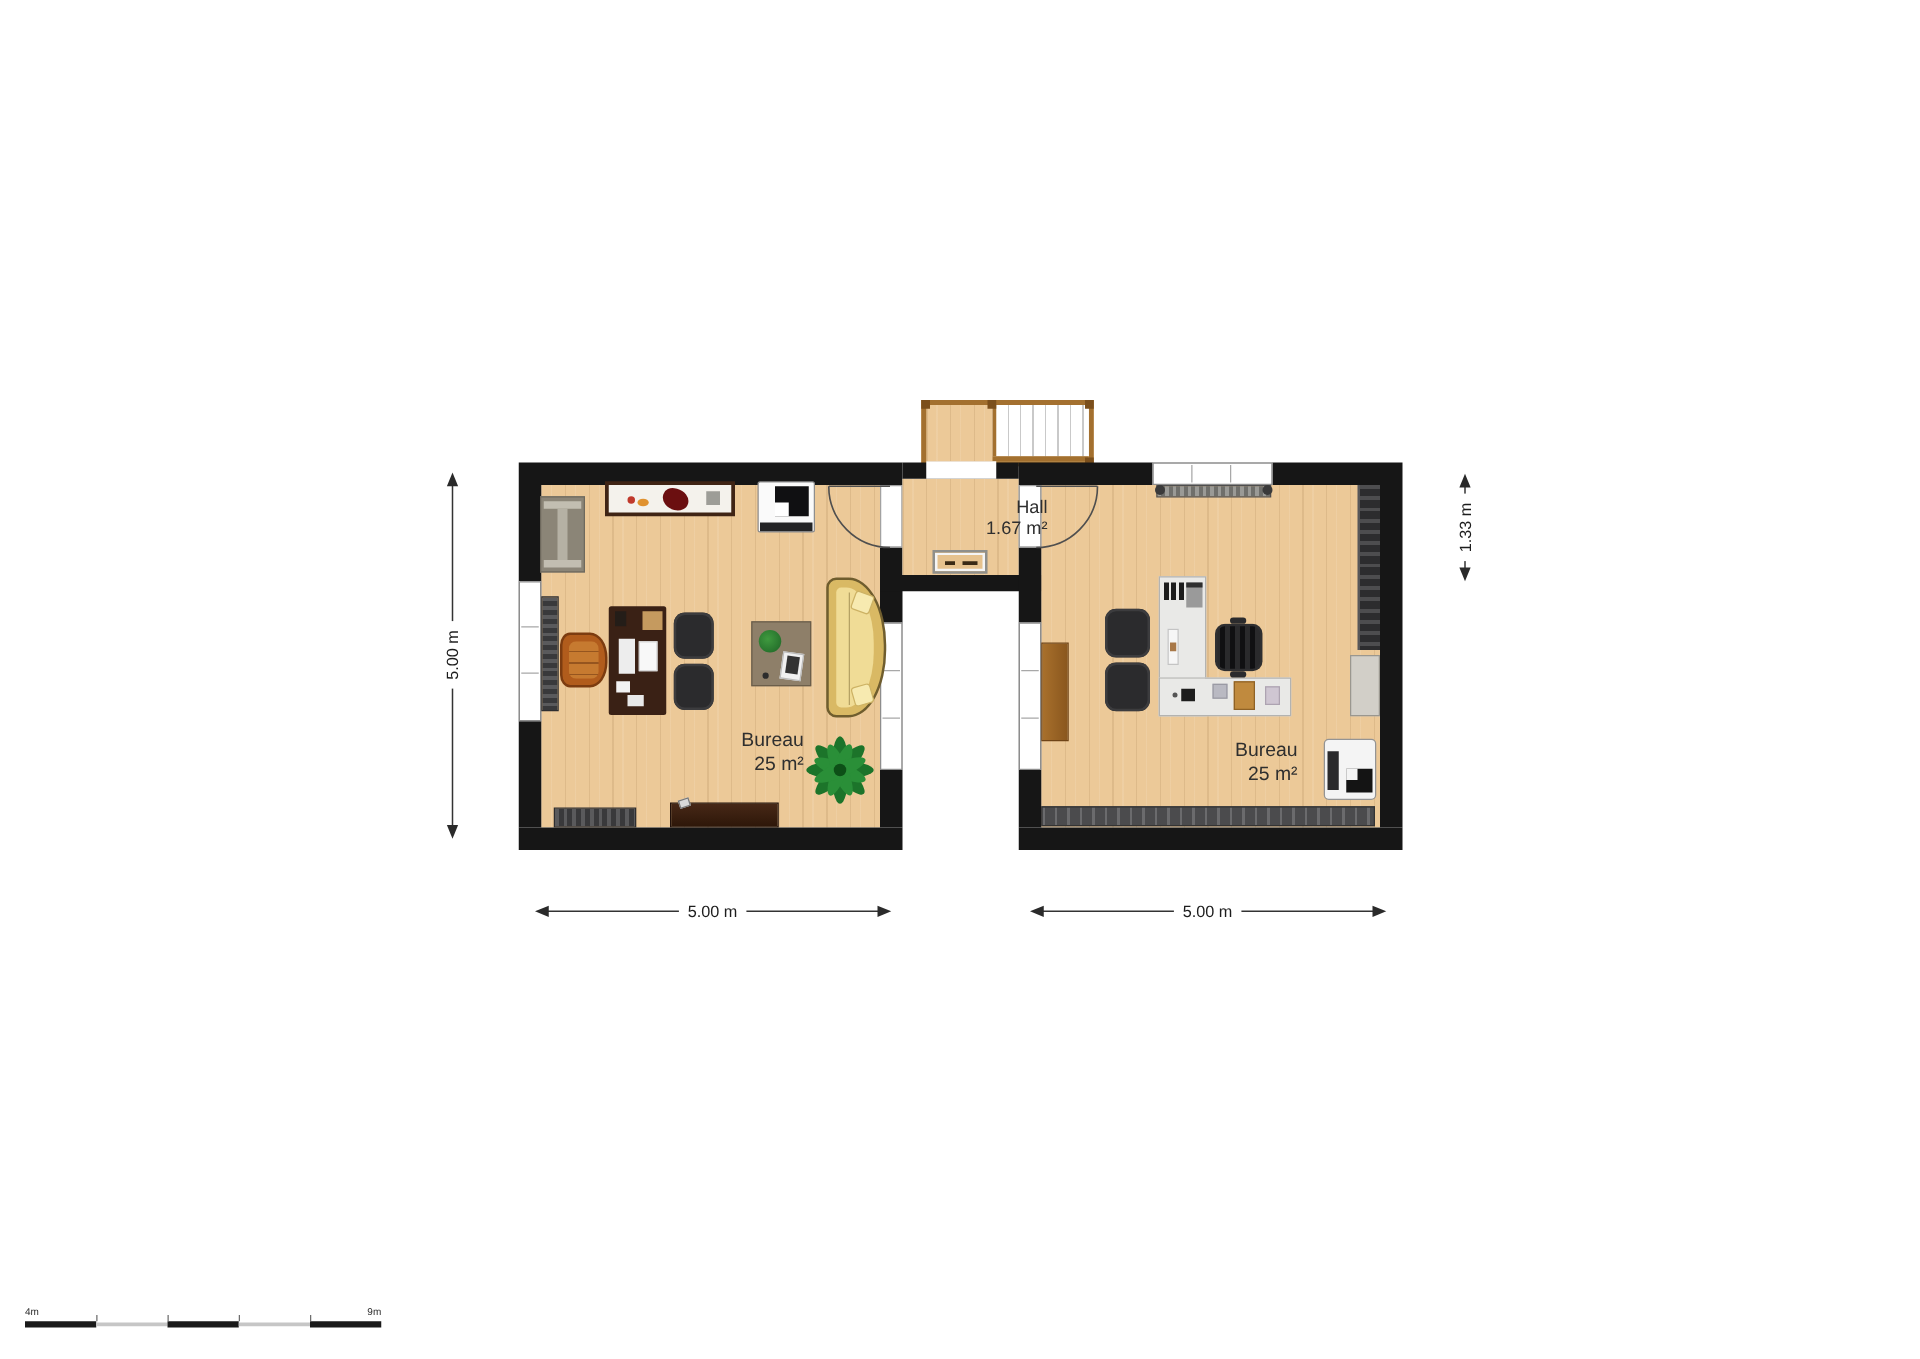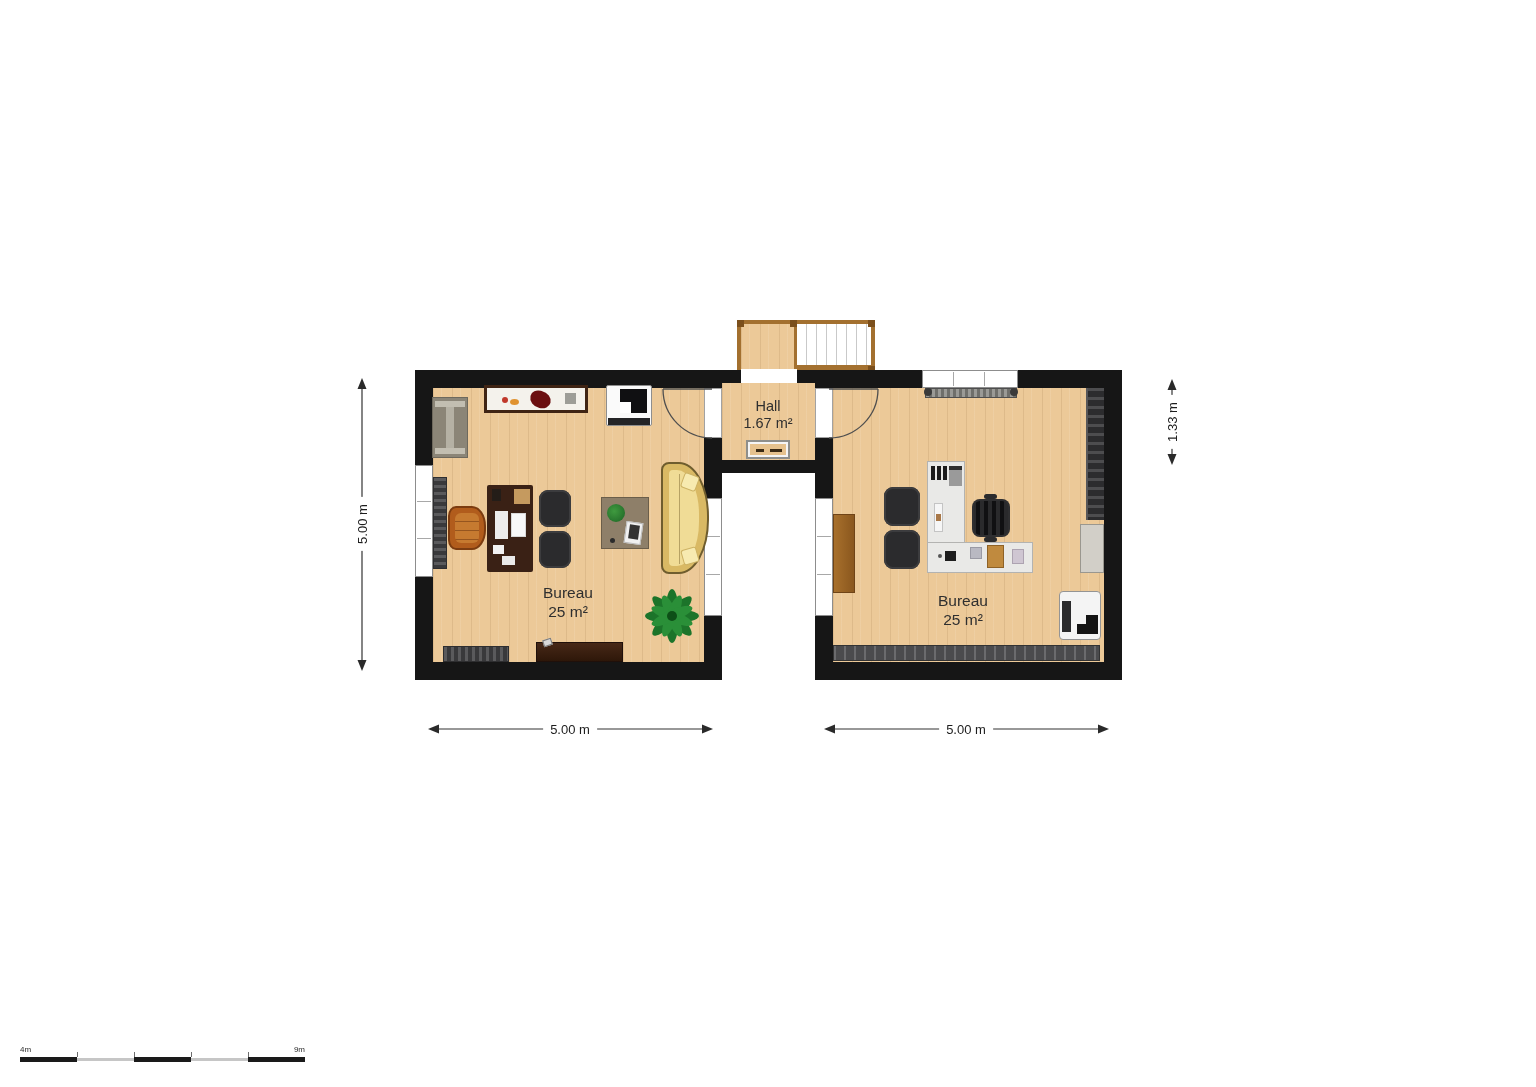--- a/index.html
+++ b/index.html
@@ -10,21 +10,21 @@
   .wood{background-color:#ecc998;background-image:
     repeating-linear-gradient(90deg, rgba(126,86,40,0.13) 0 1px, transparent 1px 19px),
     repeating-linear-gradient(90deg, transparent 0 8px, rgba(255,255,255,0.10) 8px 9px, transparent 9px 19px)}
   .win{position:absolute;background:#fff;border:1px solid #8d8d8d}
   .win-v::before,.win-v::after{content:"";position:absolute;left:1px;right:1px;height:1px;background:#a8a8a8}
   .win-v::before{top:32%}.win-v::after{top:65%}
   .win-h::before,.win-h::after{content:"";position:absolute;top:1px;bottom:1px;width:1px;background:#a8a8a8}
   .win-h::before{left:32%}.win-h::after{left:65%}
   .jamb{position:absolute;background:#fff;border:1px solid #a2a2a2}
   .chair-dark{position:absolute;background:#2b2b2d;border-radius:9px;box-shadow:inset 0 0 0 2px #3c3c3e}
-  .room-label{position:absolute;text-align:center;font-size:15.5px;color:#2f2f2f;line-height:19px;display:flex;flex-direction:column;z-index:6}
+  .room-label{position:absolute;text-align:right;font-size:15.5px;color:#2f2f2f;line-height:19px;display:flex;flex-direction:column;z-index:6}
   .room-label.small{font-size:14.5px;line-height:17px}
   .dim-label{position:absolute;font-size:13px;color:#1d1d1d;background:#fff;padding:0 7px;transform:translate(-50%,-50%);white-space:nowrap;z-index:6}
   .dim-label.v{transform:translate(-50%,-50%) rotate(-90deg)}
   .sb-label{position:absolute;font-size:8px;color:#2d2d2d}
   .seg{position:absolute;height:5px}
   .tick{position:absolute;width:1px;height:5px;background:#6e6e6e;top:7px}
   svg.overlay{position:absolute;left:0;top:0;z-index:5;pointer-events:none}
 </style>
 </head>
 <body>

